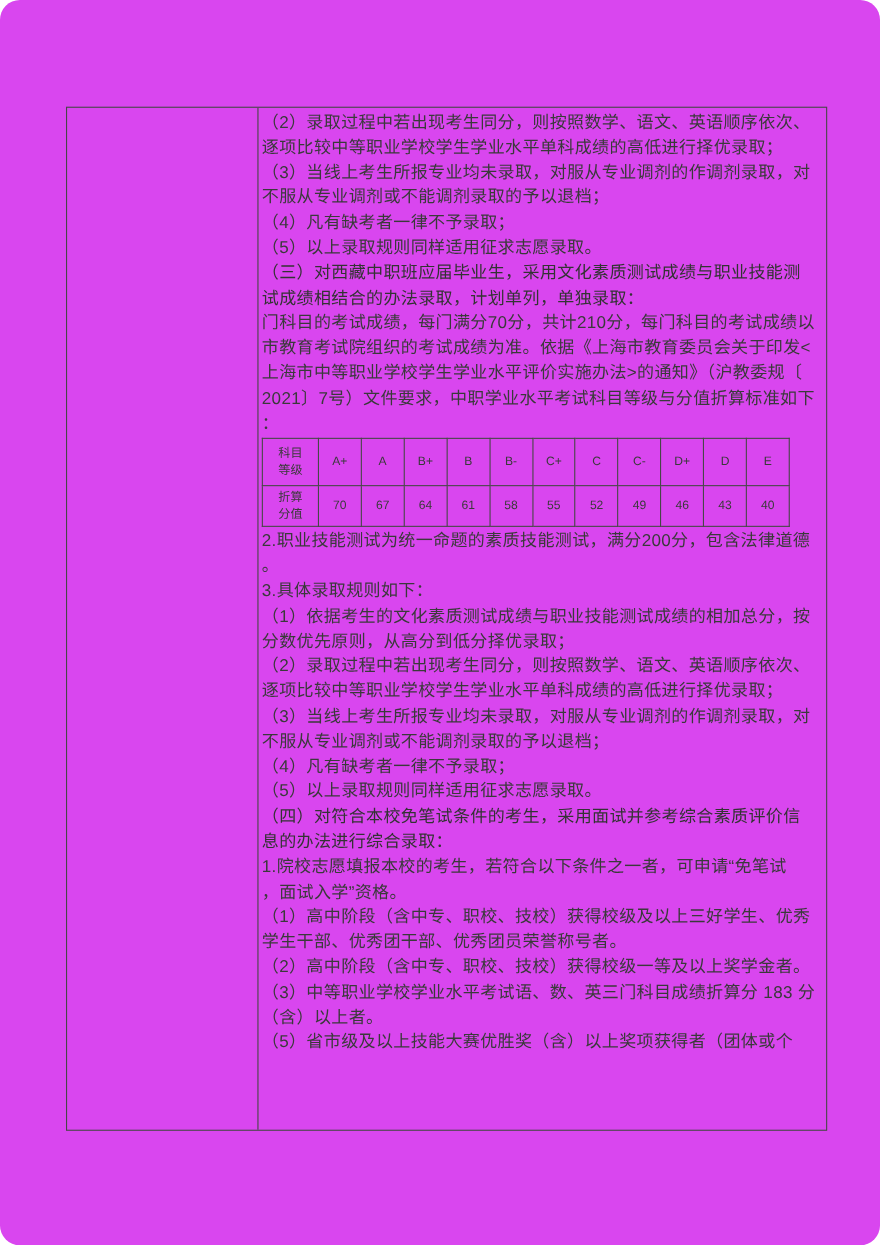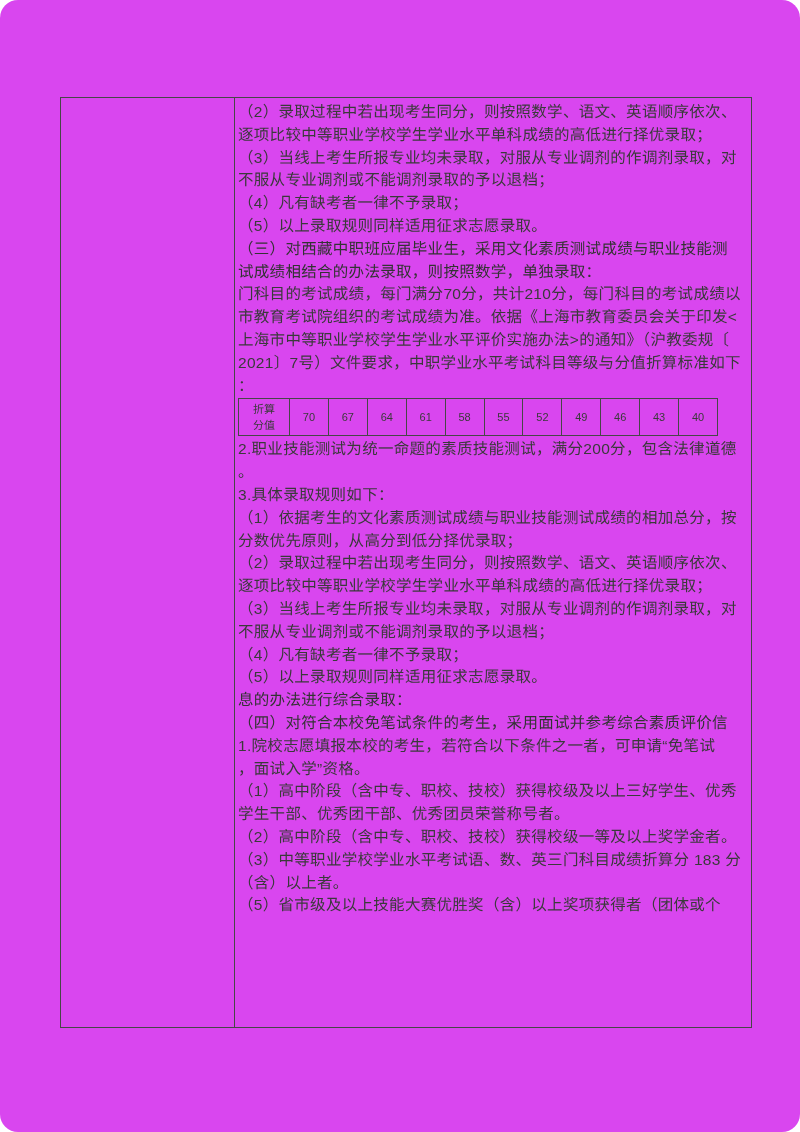--- a/index.html
+++ b/index.html
@@ -82,29 +82,46 @@
     <div class="left-cell"></div>
     <div class="right-cell">
 
       <div class="line">（2）录取过程中若出现考生同分，则按照数学、语文、英语顺序依次、</div>
       <div class="line">逐项比较中等职业学校学生学业水平单科成绩的高低进行择优录取；</div>
       <div class="line">（3）当线上考生所报专业均未录取，对服从专业调剂的作调剂录取，对</div>
       <div class="line">不服从专业调剂或不能调剂录取的予以退档；</div>
       <div class="line">（4）凡有缺考者一律不予录取；</div>
       <div class="line">（5）以上录取规则同样适用征求志愿录取。</div>
       <div class="line bold">（三）对西藏中职班应届毕业生，采用文化素质测试成绩与职业技能测</div>
-      <div class="line bold">试成绩相结合的办法录取，则按照数学，单独录取：</div>
+      <div class="line bold">试成绩相结合的办法录取，计划单列，单独录取：</div>
       <div class="line">门科目的考试成绩，每门满分70分，共计210分，每门科目的考试成绩以</div>
       <div class="line">市教育考试院组织的考试成绩为准。依据《上海市教育委员会关于印发&lt;</div>
       <div class="line">上海市中等职业学校学生学业水平评价实施办法&gt;的通知》（沪教委规〔</div>
       <div class="line">2021〕7号）文件要求，中职学业水平考试科目等级与分值折算标准如下</div>
       <div class="line">：</div>
 
       <table class="grade-table">
         <tbody>
+          <tr class="hdr-row">
+            <td class="row-label two-line">
+              <span>科目</span>
+              <span>等级</span>
+            </td>
+            <td>A+</td>
+            <td>A</td>
+            <td>B+</td>
+            <td>B</td>
+            <td>B-</td>
+            <td>C+</td>
+            <td>C</td>
+            <td>C-</td>
+            <td>D+</td>
+            <td>D</td>
+            <td>E</td>
+          </tr>
           <tr class="val-row">
             <td class="row-label two-line">
               <span>折算</span>
               <span>分值</span>
             </td>
             <td>70</td>
             <td>67</td>
             <td>64</td>
             <td>61</td>
             <td>58</td>
@@ -122,22 +139,22 @@
       <div class="line">。</div>
       <div class="line">3.具体录取规则如下：</div>
       <div class="line">（1）依据考生的文化素质测试成绩与职业技能测试成绩的相加总分，按</div>
       <div class="line">分数优先原则，从高分到低分择优录取；</div>
       <div class="line">（2）录取过程中若出现考生同分，则按照数学、语文、英语顺序依次、</div>
       <div class="line">逐项比较中等职业学校学生学业水平单科成绩的高低进行择优录取；</div>
       <div class="line">（3）当线上考生所报专业均未录取，对服从专业调剂的作调剂录取，对</div>
       <div class="line">不服从专业调剂或不能调剂录取的予以退档；</div>
       <div class="line">（4）凡有缺考者一律不予录取；</div>
       <div class="line">（5）以上录取规则同样适用征求志愿录取。</div>
+      <div class="line bold">（四）对符合本校免笔试条件的考生，采用面试并参考综合素质评价信</div>
       <div class="line bold">息的办法进行综合录取：</div>
-      <div class="line bold">（四）对符合本校免笔试条件的考生，采用面试并参考综合素质评价信</div>
       <div class="line">1.院校志愿填报本校的考生，若符合以下条件之一者，可申请“免笔试</div>
       <div class="line">，面试入学”资格。</div>
       <div class="line">（1）高中阶段（含中专、职校、技校）获得校级及以上三好学生、优秀</div>
       <div class="line">学生干部、优秀团干部、优秀团员荣誉称号者。</div>
       <div class="line">（2）高中阶段（含中专、职校、技校）获得校级一等及以上奖学金者。</div>
       <div class="line">（3）中等职业学校学业水平考试语、数、英三门科目成绩折算分 183 分</div>
       <div class="line">（含）以上者。</div>
       <div class="line">（5）省市级及以上技能大赛优胜奖（含）以上奖项获得者（团体或个</div>
 
     </div>

